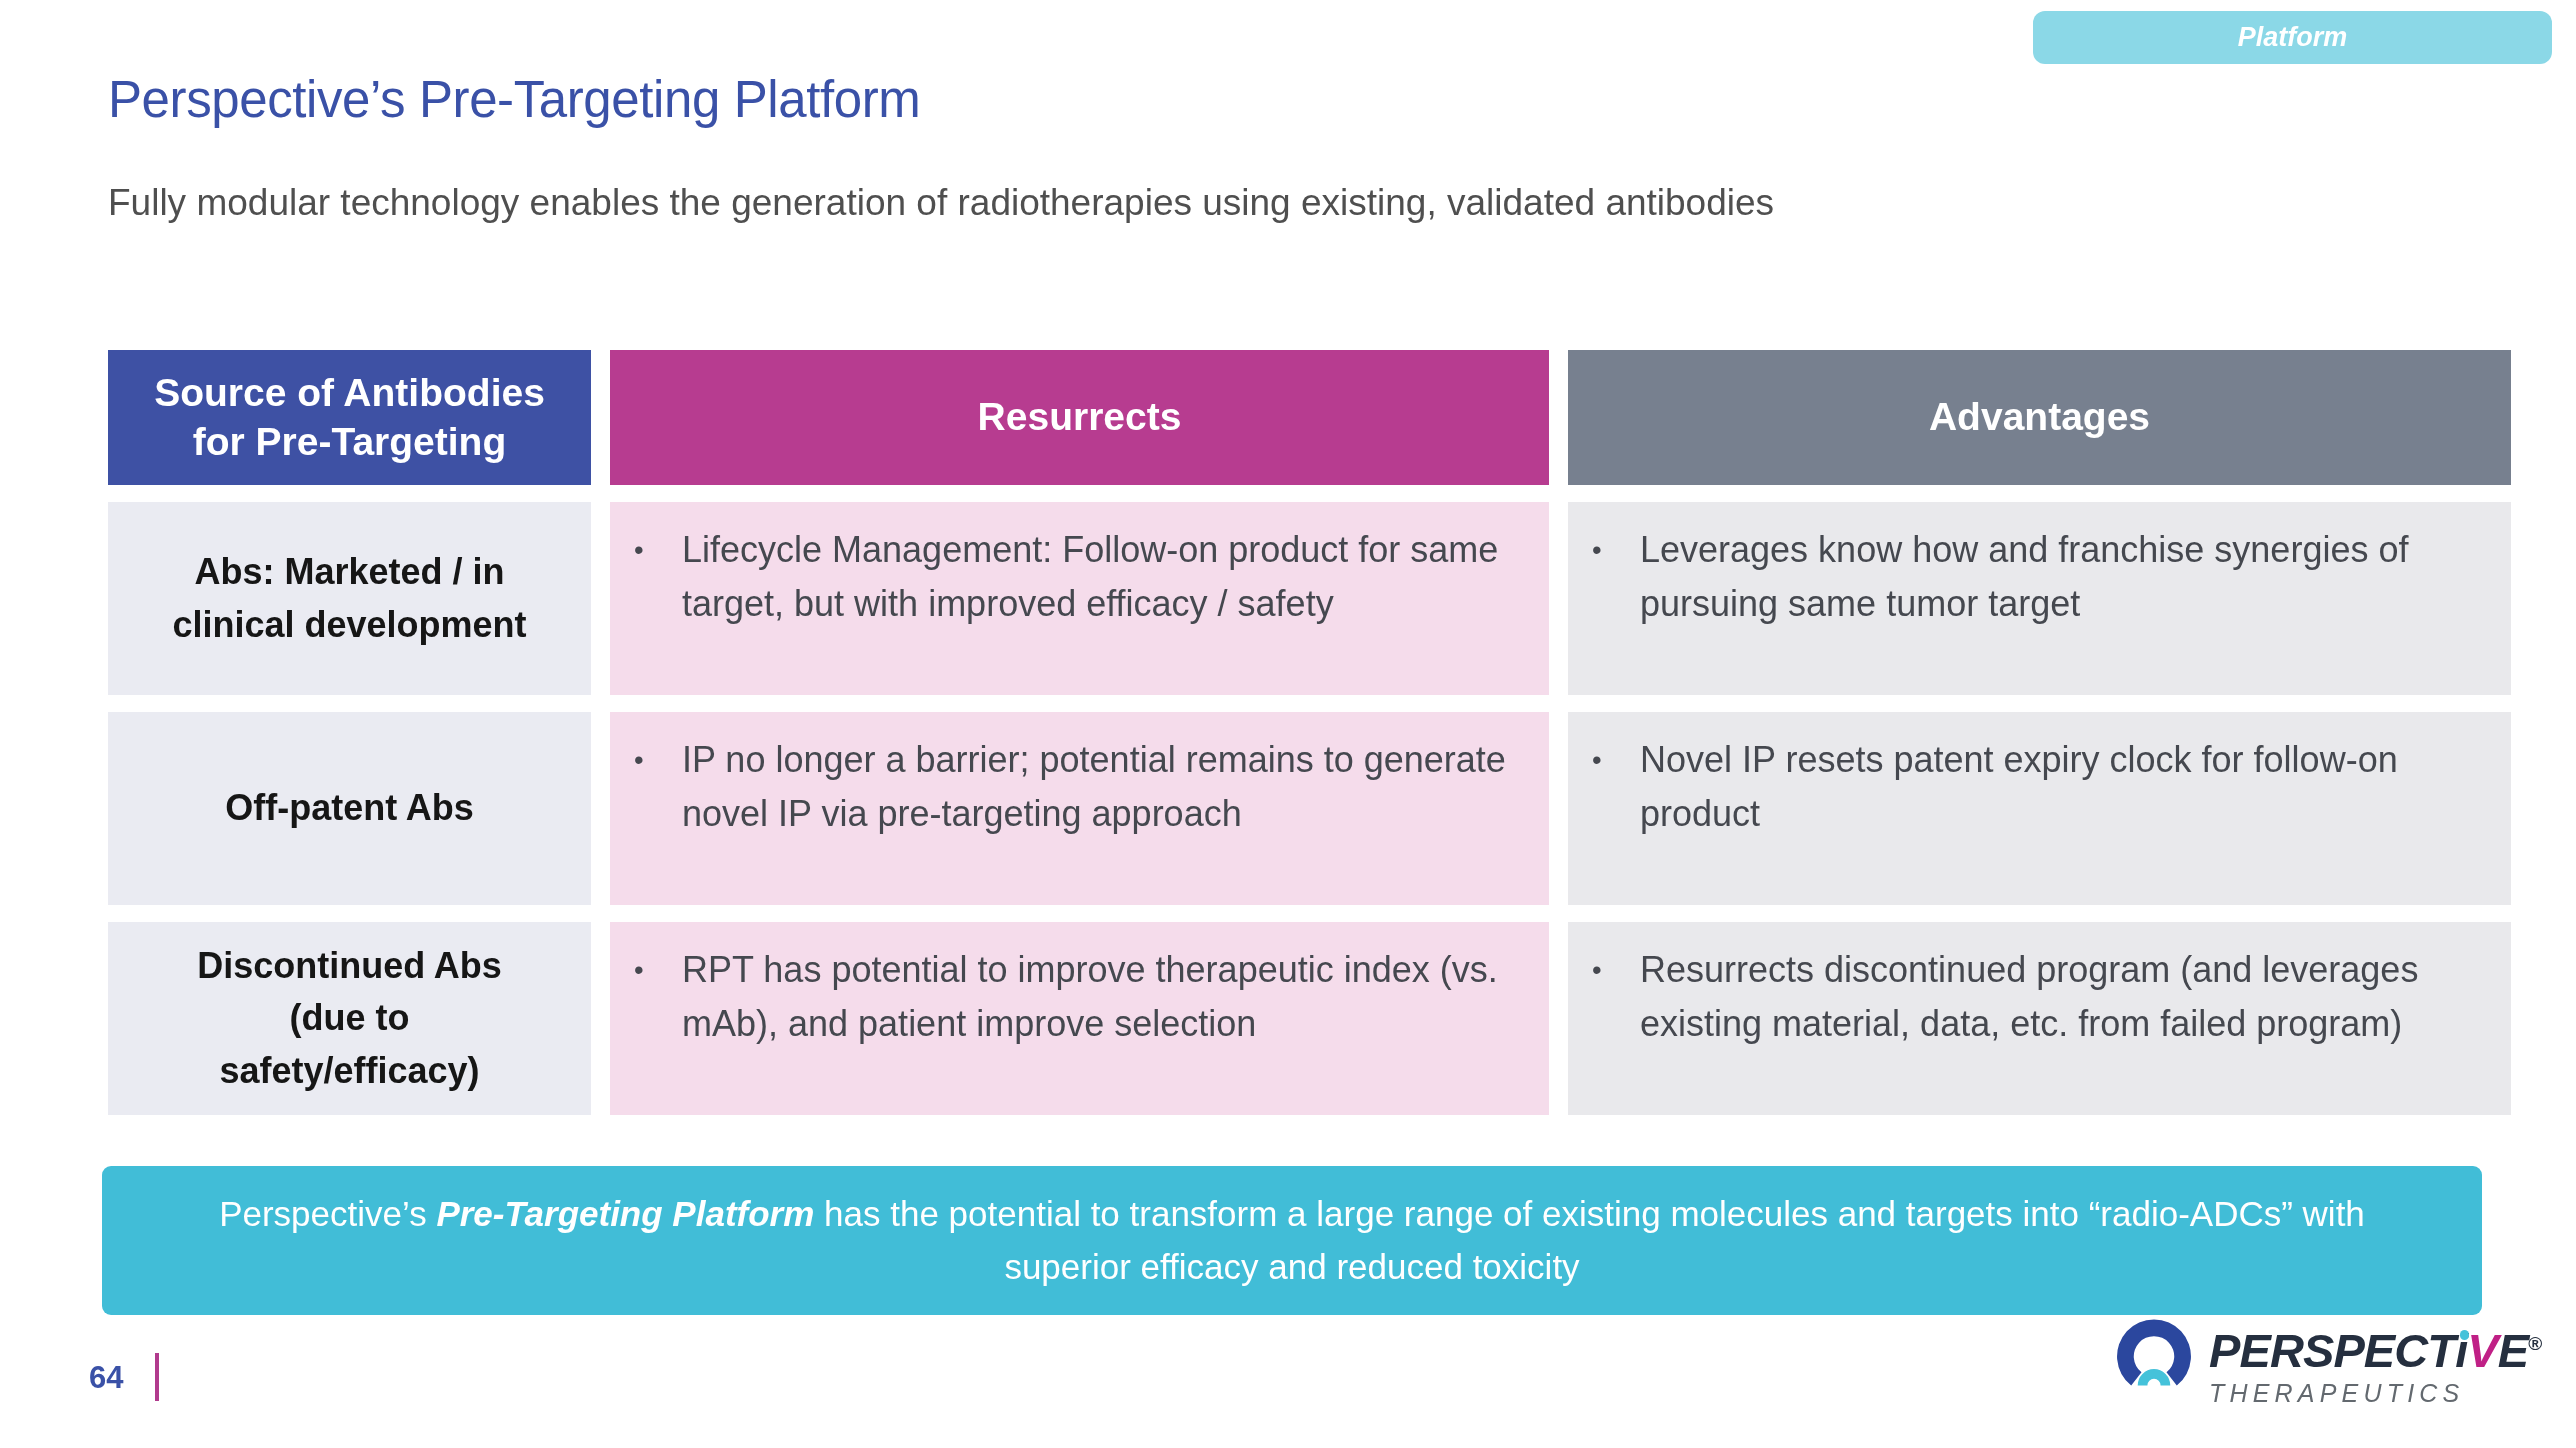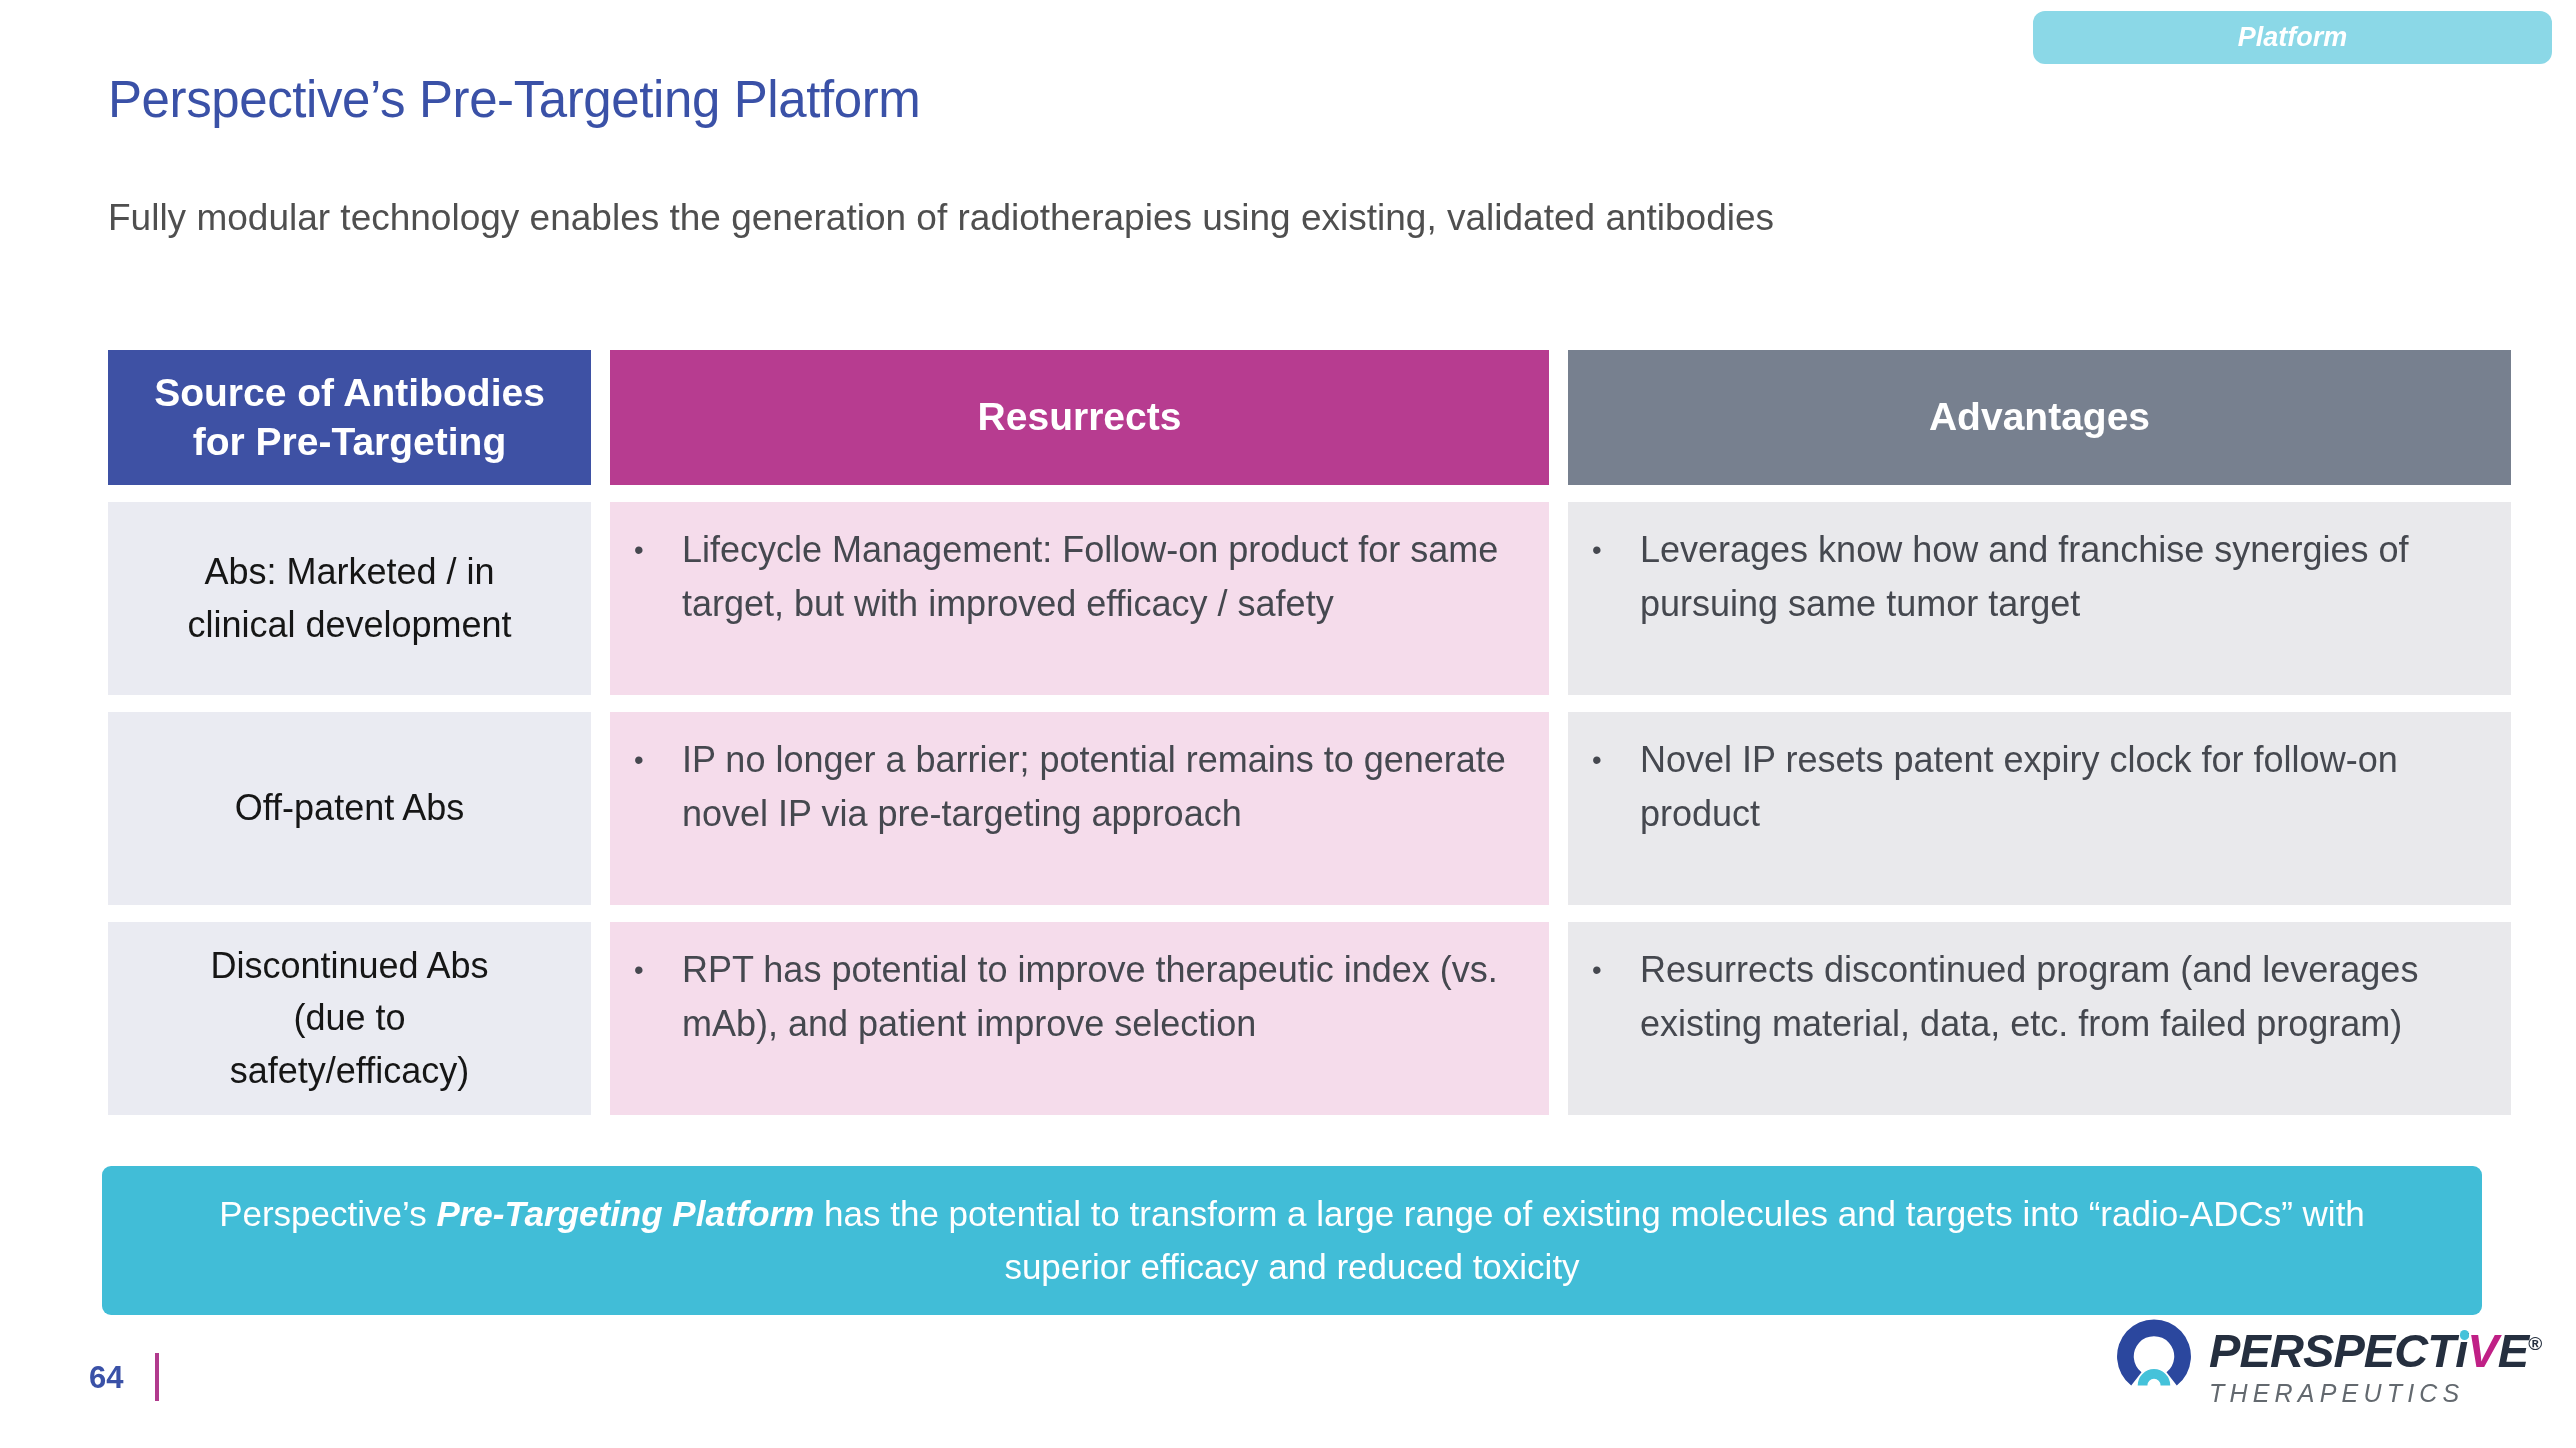--- a/index.html
+++ b/index.html
@@ -16,21 +16,21 @@
     background:#8BD8E7;border-radius:12px;
     color:#ffffff;font-size:27px;font-weight:bold;font-style:italic;
     display:flex;align-items:center;justify-content:center;
   }
   
   .title{
     position:absolute;left:108px;top:70px;
     color:#3A51A7;font-size:51px;font-weight:500;letter-spacing:-0.4px;
   }
   .subtitle{
-    position:absolute;left:108px;top:197px;
+    position:absolute;left:108px;top:182px;
     color:#4F4F4F;font-size:37px;font-weight:400;
   }
   
   .tbl{
     position:absolute;left:108px;top:350px;
     display:grid;
     grid-template-columns:483px 939px 943px;
     column-gap:19px;row-gap:17px;
   }
   .hdr{
@@ -39,21 +39,21 @@
     color:#ffffff;font-size:39px;font-weight:bold;line-height:1.25;
     white-space:pre-line;
   }
   .hdr-source{background:#3E51A4;}
   .hdr-rationale{background:#B73C90;}
   .hdr-advantages{background:#77808F;}
   .cell{min-height:193px;box-sizing:border-box;}
   .cell-source{
     background:#EAEBF2;
     display:flex;align-items:center;justify-content:center;text-align:center;
-    color:#161616;font-size:36px;font-weight:normal;line-height:1.45;
+    color:#161616;font-size:36px;font-weight:bold;line-height:1.45;
     white-space:pre-line;padding:2px 17px;
   }
   .cell-bullets{
     display:flex;align-items:flex-start;
     padding:20.6px 26px 17px 24px;
     color:#45484F;font-size:36px;line-height:1.5;
   }
   .cell-rationale{background:#F5DCEB;}
   .cell-advantage{background:#E9E9EC;}
   .bullet{

